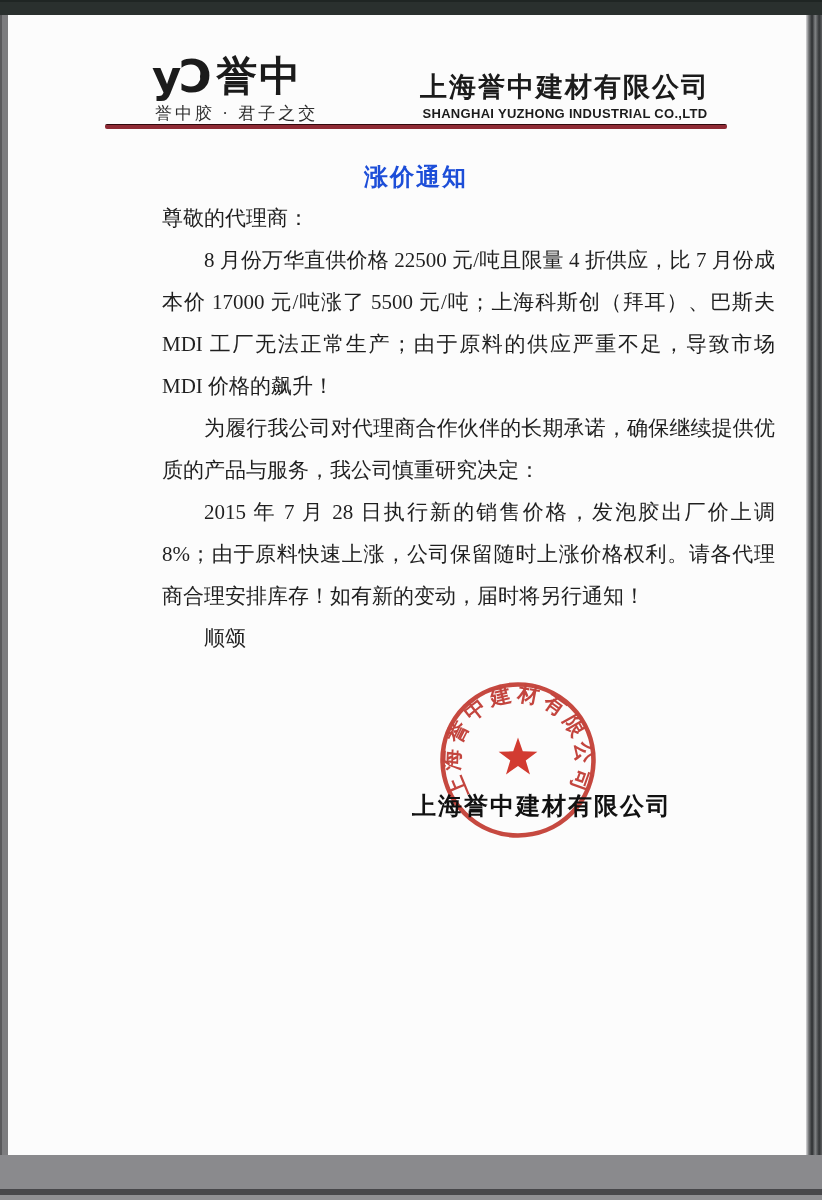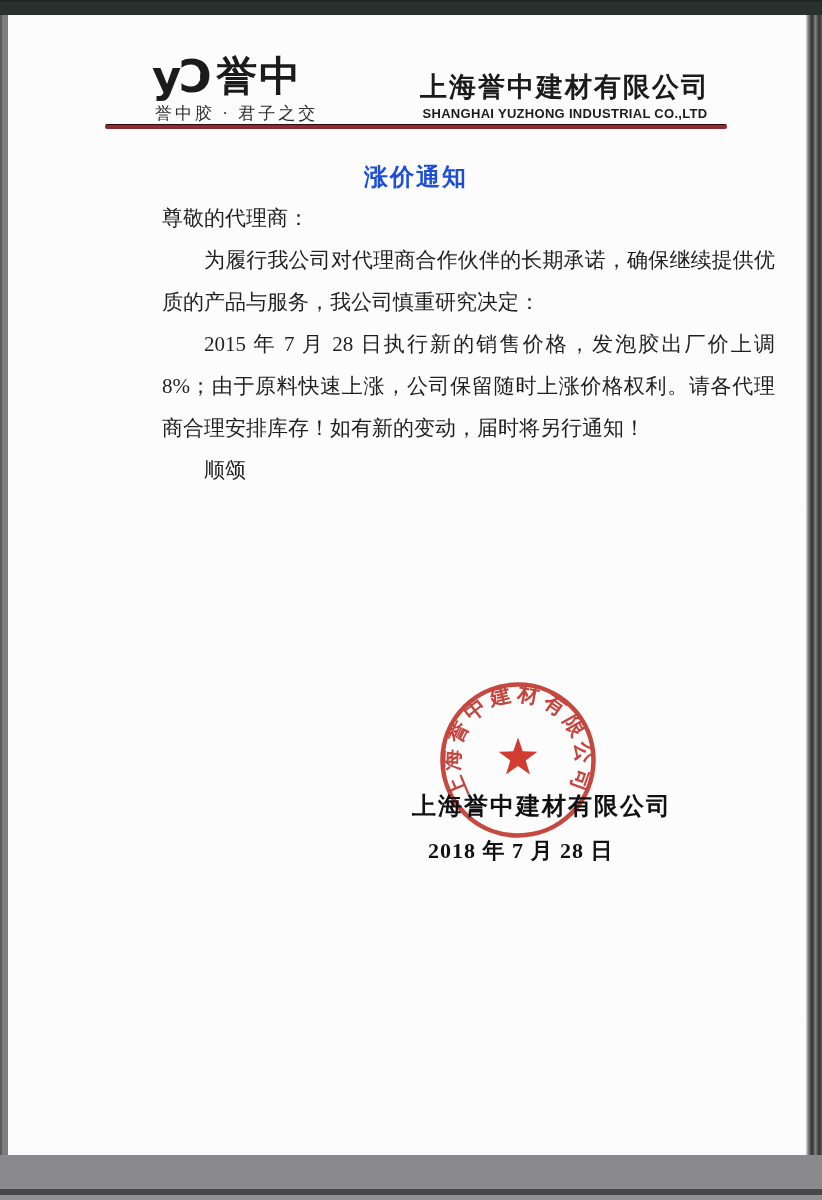--- a/index.html
+++ b/index.html
@@ -140,33 +140,33 @@
     <div class="company-cn">上海誉中建材有限公司</div>
     <div class="company-en">SHANGHAI YUZHONG INDUSTRIAL CO.,LTD</div>
   </div>
 
   <div class="red-rule"></div>
 
   <div class="doc-title">涨价通知</div>
 
   <div class="doc-body">
     <p>尊敬的代理商：</p>
+    <p class="indent">8 月份万华直供价格 22500 元/吨且限量 4 折供应，比 7 月份成本价 17000 元/吨涨了 5500 元/吨；上海科斯创（拜耳）、巴斯夫 MDI 工厂无法正常生产；由于原料的供应严重不足，导致市场 MDI 价格的飙升！</p>
     <p class="indent">为履行我公司对代理商合作伙伴的长期承诺，确保继续提供优质的产品与服务，我公司慎重研究决定：</p>
     <p class="indent">2015 年 7 月 28 日执行新的销售价格，发泡胶出厂价上调 8%；由于原料快速上涨，公司保留随时上涨价格权利。请各代理商合理安排库存！如有新的变动，届时将另行通知！</p>
     <p class="indent">顺颂</p>
   </div>
 
   <div class="stamp">
     <svg viewBox="0 0 200 200" xmlns="http://www.w3.org/2000/svg">
       <circle cx="100" cy="100" r="74" fill="none" stroke="#c23a31" stroke-width="4.5"></circle>
       <path id="seal-arc" d="M 52.5,133.3 A 58,58 0 1,1 147.5,133.3" fill="none"></path>
       <text class="ring-text">
         <textPath href="#seal-arc" startOffset="0">上海誉中建材有限公司</textPath>
       </text>
       <polygon fill="#cf2b20" points="100,78 95.30,91.53 80.98,91.82 92.39,100.47 88.24,114.18 100,106 111.76,114.18 107.61,100.47 119.02,91.82 104.70,91.53">
       </polygon>
     </svg>
   </div>
 
   <div class="sig-company">上海誉中建材有限公司</div>
-  <div class="sig-date">2018 年 7 月 28 日</div>
 
 </div>
 
 </body></html>

